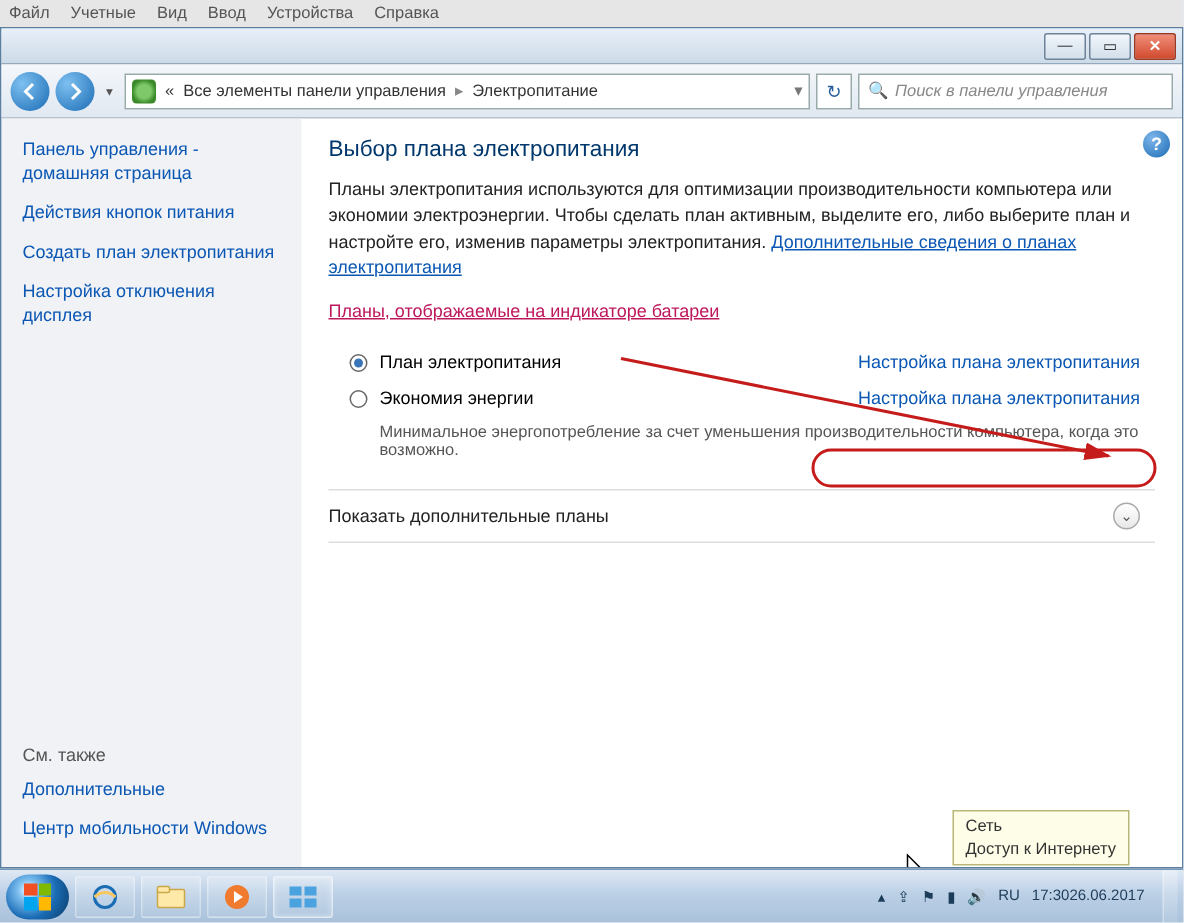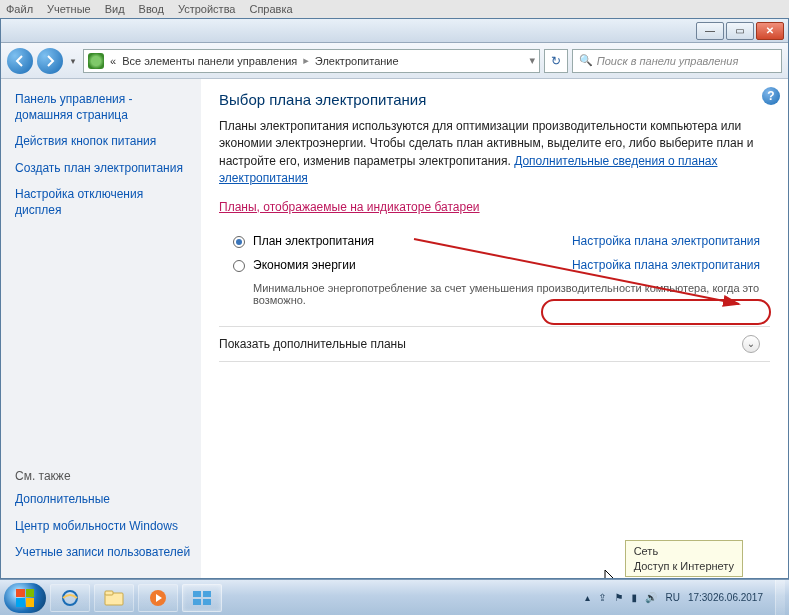--- a/index.html
+++ b/index.html
@@ -52,21 +52,21 @@
 
 .taskbar { position:absolute; bottom:0; left:0; right:0; height:36px; background:linear-gradient(#dfe9f5,#bcd0e6 45%,#a9c2db); display:flex; align-items:center; padding:0 4px; border-top:1px solid #7a97b5;}
 .start { width:42px; height:30px; border-radius:15px; background:radial-gradient(circle at 35% 35%, #fff 0%, #7ec0f0 20%, #1a6cb5 55%, #0a3a66); display:flex;align-items:center;justify-content:center;}
 .start-flag{width:18px;height:18px;display:grid;grid-template-columns:1fr 1fr;grid-template-rows:1fr 1fr;gap:1px;}
 .start-flag span:nth-child(1){background:#f25022;} .start-flag span:nth-child(2){background:#7fba00;}
 .start-flag span:nth-child(3){background:#00a4ef;} .start-flag span:nth-child(4){background:#ffb900;}
 .tbtn { width:40px; height:28px; margin-left:4px; border:1px solid rgba(255,255,255,.35); border-radius:2px; background:linear-gradient(rgba(255,255,255,.25),rgba(255,255,255,.05)); display:flex; align-items:center; justify-content:center; font-size:16px;}
 .tbtn.active{background:linear-gradient(#fff3,#fff1);border-color:#fff8;box-shadow:inset 0 0 4px #fff6;}
 .tray { margin-left:auto; display:flex; align-items:center; gap:8px; font-size:10px; color:#1d3c59; padding-right:6px;}
 .tray .col{display:flex;flex-direction:row;align-items:flex-end;line-height:1.15;}
-.tooltip { position:absolute; bottom:38px; right:46px; background:#fdfde8; border:1px solid #b7b77a; padding:3px 8px; font-size:11px; color:#333; line-height:1.3;}
+.tooltip { position:absolute; bottom:38px; right:36px; background:#fdfde8; border:1px solid #b7b77a; padding:3px 8px; font-size:11px; color:#333; line-height:1.3;}
 .showdesk{width:10px;height:36px;border-left:1px solid #fff5;margin-left:6px;background:linear-gradient(rgba(255,255,255,.3),rgba(255,255,255,.1));}
 </style>
 </head>
 <body>
 
 <div class="vm-menubar">
   <span>Файл</span>
   <span>Учетные</span>
   <span>Вид</span>
   <span>Ввод</span>
@@ -111,21 +111,20 @@
   <div class="body">
     <div class="sidebar">
       <a>Панель управления - домашняя страница</a>
       <a>Действия кнопок питания</a>
       <a>Создать план электропитания</a>
       <a>Настройка отключения дисплея</a>
       <div class="gap"></div>
       <div class="seealso">См. также</div>
       <a>Дополнительные</a>
       <a>Центр мобильности Windows</a>
-      <a>Учетные записи пользователей</a>
     </div>
 
     <div class="content">
       <div class="help-icon">?</div>
       <h1>Выбор плана электропитания</h1>
       <p>
         <span>Планы электропитания используются для оптимизации производительности компьютера или экономии электроэнергии. Чтобы сделать план активным, выделите его, либо выберите план и настройте его, изменив параметры электропитания. </span>
         <a class="inline">Дополнительные сведения о планах электропитания</a>
       </p>
       <div class="section-title">Планы, отображаемые на индикаторе батареи</div>

